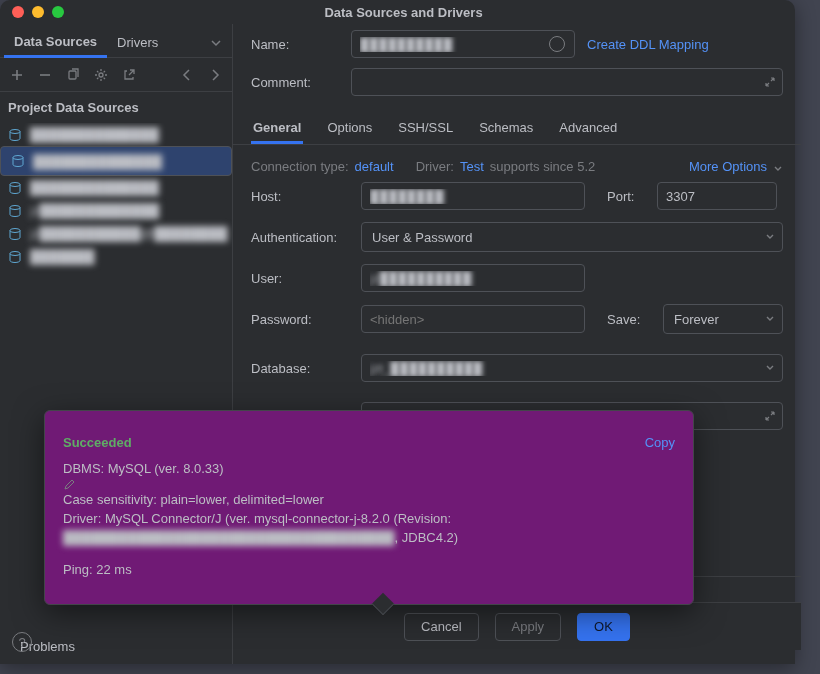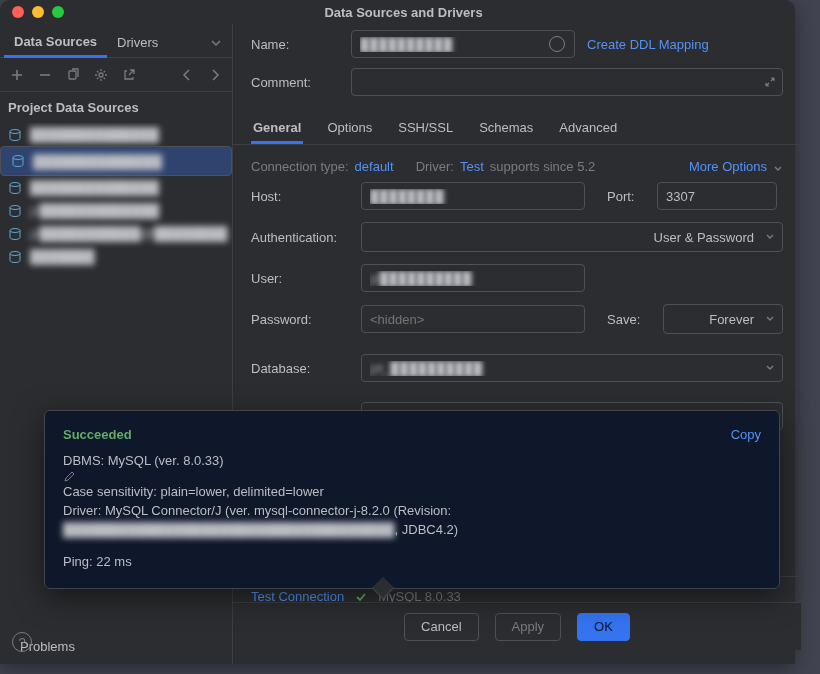--- a/index.html
+++ b/index.html
@@ -62,31 +62,31 @@
   .conn-meta .dim{color:var(--text-dim);}
   .general{padding:0 18px;}
   .hrow{display:flex;align-items:center;gap:10px;margin-bottom:12px;}
   .hrow .lbl{width:100px;}
   .hrow .inp.host{width:224px;flex:0 0 224px;}
   .hrow .lbl.port{width:40px;text-align:left;margin-left:12px;}
   .hrow .inp.port{width:120px;flex:0 0 120px;}
   .sel{appearance:none;background:var(--input-bg);border:1px solid var(--input-border);border-radius:4px;height:30px;color:var(--text);padding:0 28px 0 10px;position:relative;}
   .sel-wrap{position:relative;flex:1;}
   .sel-wrap .arrow{position:absolute;right:8px;top:50%;transform:translateY(-50%);color:var(--text-dim);pointer-events:none;}
-  .sel-wrap .sel{width:100%;justify-content:flex-end;}
+  .sel-wrap .sel{width:100%;}
   .hidden-ph{color:var(--text-dim);}
   .bottom-bar{position:absolute;bottom:14px;left:0;right:0;height:48px;border-top:1px solid var(--border);display:flex;align-items:center;justify-content:center;gap:16px;padding:0 16px;background:var(--bg);}
   .btn{height:28px;padding:0 16px;border-radius:4px;border:1px solid var(--input-border);background:var(--bg);color:var(--text);cursor:pointer;}
   .btn.primary{background:var(--accent);border-color:var(--accent);color:#0f172a;}
   .btn.disabled{color:var(--text-dim);cursor:default;}
   .test-row{position:absolute;bottom:48px;left:0;right:0;height:40px;display:flex;align-items:center;gap:10px;padding:0 18px;border-top:1px solid var(--border);}
   .test-link{color:var(--link);cursor:pointer;}
   .check{color:var(--green);}
   .ver{color:var(--text-dim);}
-  .popup{position:absolute;left:44px;top:410px;width:736px;background:#0f172a;border:1px solid #43454a;border-radius:6px;box-shadow:0 8px 30px rgba(0,0,0,.5);padding:16px 18px;}
+  .popup{position:absolute;left:44px;top:410px;width:650px;background:#701a75;border:1px solid #43454a;border-radius:6px;box-shadow:0 8px 30px rgba(0,0,0,.5);padding:24px 18px;}
   .popup .head{display:flex;align-items:center;margin-bottom:10px;}
   .succ{color:var(--green);font-weight:600;}
   .copy{margin-left:auto;color:var(--link);cursor:pointer;}
   .popup .body{line-height:1.45;color:var(--text);font-size:13px;}
   .pencil{color:var(--text-dim);margin-left:4px;cursor:pointer;}
   .help{position:absolute;left:12px;bottom:12px;width:20px;height:20px;border:1.4px solid var(--text-dim);border-radius:50%;display:flex;align-items:center;justify-content:center;color:var(--text-dim);cursor:pointer;}
   .url-box{flex:1;height:28px;border:1px solid var(--input-border);border-radius:4px;display:flex;align-items:center;justify-content:flex-end;padding-right:6px;}
   .rev-blur{filter:blur(3px);}
   .popup-pointer{position:absolute;left:330px;bottom:-8px;width:16px;height:16px;background:#2b2d30;border-right:1px solid #43454a;border-bottom:1px solid #43454a;transform:rotate(45deg);}
 </style>

